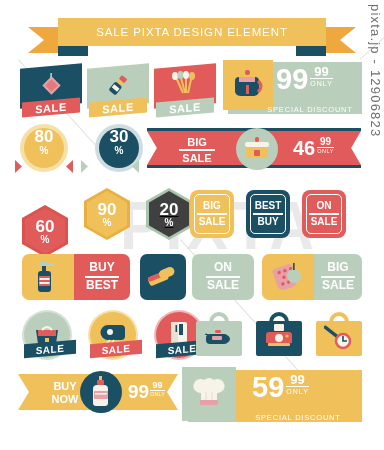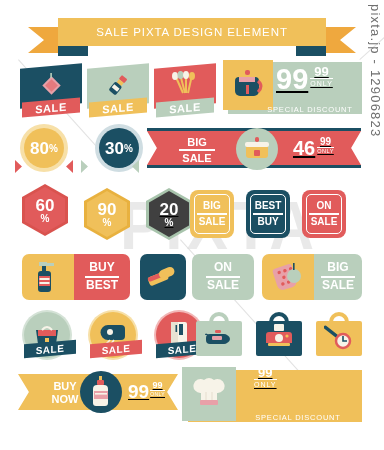--- a/index.html
+++ b/index.html
@@ -25,21 +25,21 @@
   }
   .wm-logo {
     position: absolute; left: 120px; top: 190px;
     font-size: 62px; font-weight: bold; color: rgba(215,215,215,.55);
     letter-spacing: 4px; font-family: "Liberation Sans", sans-serif;
     transform: scaleY(1.1);
   }
 
   
   .abs { position: absolute; }
-  .ctext { display: flex; align-items: center; justify-content: center; text-align: center; text-decoration: underline; }
+  .ctext { display: flex; align-items: center; justify-content: center; text-align: center; }
 
   
   .ribbon-wrap { position: absolute; left: 28px; top: 18px; width: 328px; height: 40px; }
   .ribbon-tail {
     position: absolute; top: 9px; width: 44px; height: 26px; background: #efa83e;
   }
   .ribbon-tail.l { left: 0; clip-path: polygon(0 0,100% 0,100% 100%,0 100%,16px 50%); }
   .ribbon-tail.r { right: 0; clip-path: polygon(0 0,100% 0,calc(100% - 16px) 50%,100% 100%,0 100%); }
   .ribbon-fold {
     position: absolute; top: 27px; width: 30px; height: 11px; background: #1b4f63;
@@ -64,21 +64,21 @@
     font-size: 11px; font-weight: bold; letter-spacing: .6px; color: #fff;
   }
   .price-big { font-size: 29px; font-weight: bold; line-height: .95; color: #fff; }
   .price-sup { font-size: 13px; font-weight: bold; color: #fff; line-height: 1; }
   .price-only { font-size: 7px; letter-spacing: 1px; color: #fff; border-top: 1px solid #fff; padding-top: 1px; }
   .price-sub { font-size: 7.5px; letter-spacing: .8px; color: #fff; }
 
   
   .pct-circle {
     position: absolute; border-radius: 50%;
-    display: flex; flex-direction: row; align-items: center; justify-content: center;
+    display: flex; flex-direction: column; align-items: center; 
   }
   .pct-circle .n { font-size: 17px; font-weight: bold; color: #fff; line-height: 1; }
   .pct-circle .p { font-size: 10px; font-weight: bold; color: #fff; line-height: 1; margin-top: 1px; }
   .rib-flat {
     position: absolute; height: 13px;
     display: flex; align-items: center; justify-content: center;
     font-size: 9.5px; font-weight: bold; letter-spacing: .5px; color: #fff;
   }
 
   
@@ -273,21 +273,21 @@
     </div>
     <div class="abs ctext" style="left:146px;top:9px;">
       <span style="font-size:20px;font-weight:bold;color:#fff;">46</span>
       <span style="display:inline-flex;flex-direction:column;align-items:center;margin-left:2px;margin-top:-6px;">
         <span style="font-size:10px;font-weight:bold;color:#fff;line-height:1;">99</span>
         <span style="font-size:5.5px;letter-spacing:.5px;color:#fff;border-top:1px solid #fff;">ONLY</span>
       </span>
     </div>
   </div>
 
-  <div class="hexa" style="left:22px;top:184px;background:#d9534f;">
+  <div class="hexa" style="left:22px;top:205px;background:#d9534f;">
     <div class="inner" style="background:#e15b5b;">
       <span class="n">60</span>
       <span class="p">%</span>
     </div>
   </div>
   <div class="hexa" style="left:84px;top:188px;background:#e8b13f;">
     <div class="inner" style="background:#f0c05a;">
       <span class="n">90</span>
       <span class="p">%</span>
     </div>
@@ -487,20 +487,21 @@
   <div class="abs" style="left:188px;top:370px;width:174px;height:52px;background:#f0c05a;">
     <div class="abs" style="left:-6px;top:-3px;width:54px;height:54px;background:#b9cfbc;">
       <svg class="abs" style="left:10px;top:10px;" width="34" height="34" viewBox="0 0 34 34">
         <path d="M9 16 a7 7 0 1 1 3 -13 a8 8 0 0 1 10 0 a7 7 0 1 1 3 13 z" fill="#f7f3e8"></path>
         <rect x="9" y="15" width="16" height="8" fill="#f7f3e8"></rect>
         <rect x="8" y="23" width="18" height="5" rx="1" fill="#e8a0a8"></rect>
         <path d="M14 15 v8 M20 15 v8" stroke="#e8e2d2" stroke-width="1.2"></path>
       </svg>
     </div>
     <div class="abs ctext" style="left:64px;top:4px;">
+      <span class="price-big">59</span>
       <span style="display:inline-flex;flex-direction:column;align-items:center;margin-left:2px;margin-top:-8px;">
         <span class="price-sup">99</span>
         <span class="price-only">ONLY</span>
       </span>
     </div>
     <div class="abs" style="left:50px;top:36px;width:120px;text-align:center;">
       <span class="price-sub">SPECIAL DISCOUNT</span>
     </div>
   </div>
 

